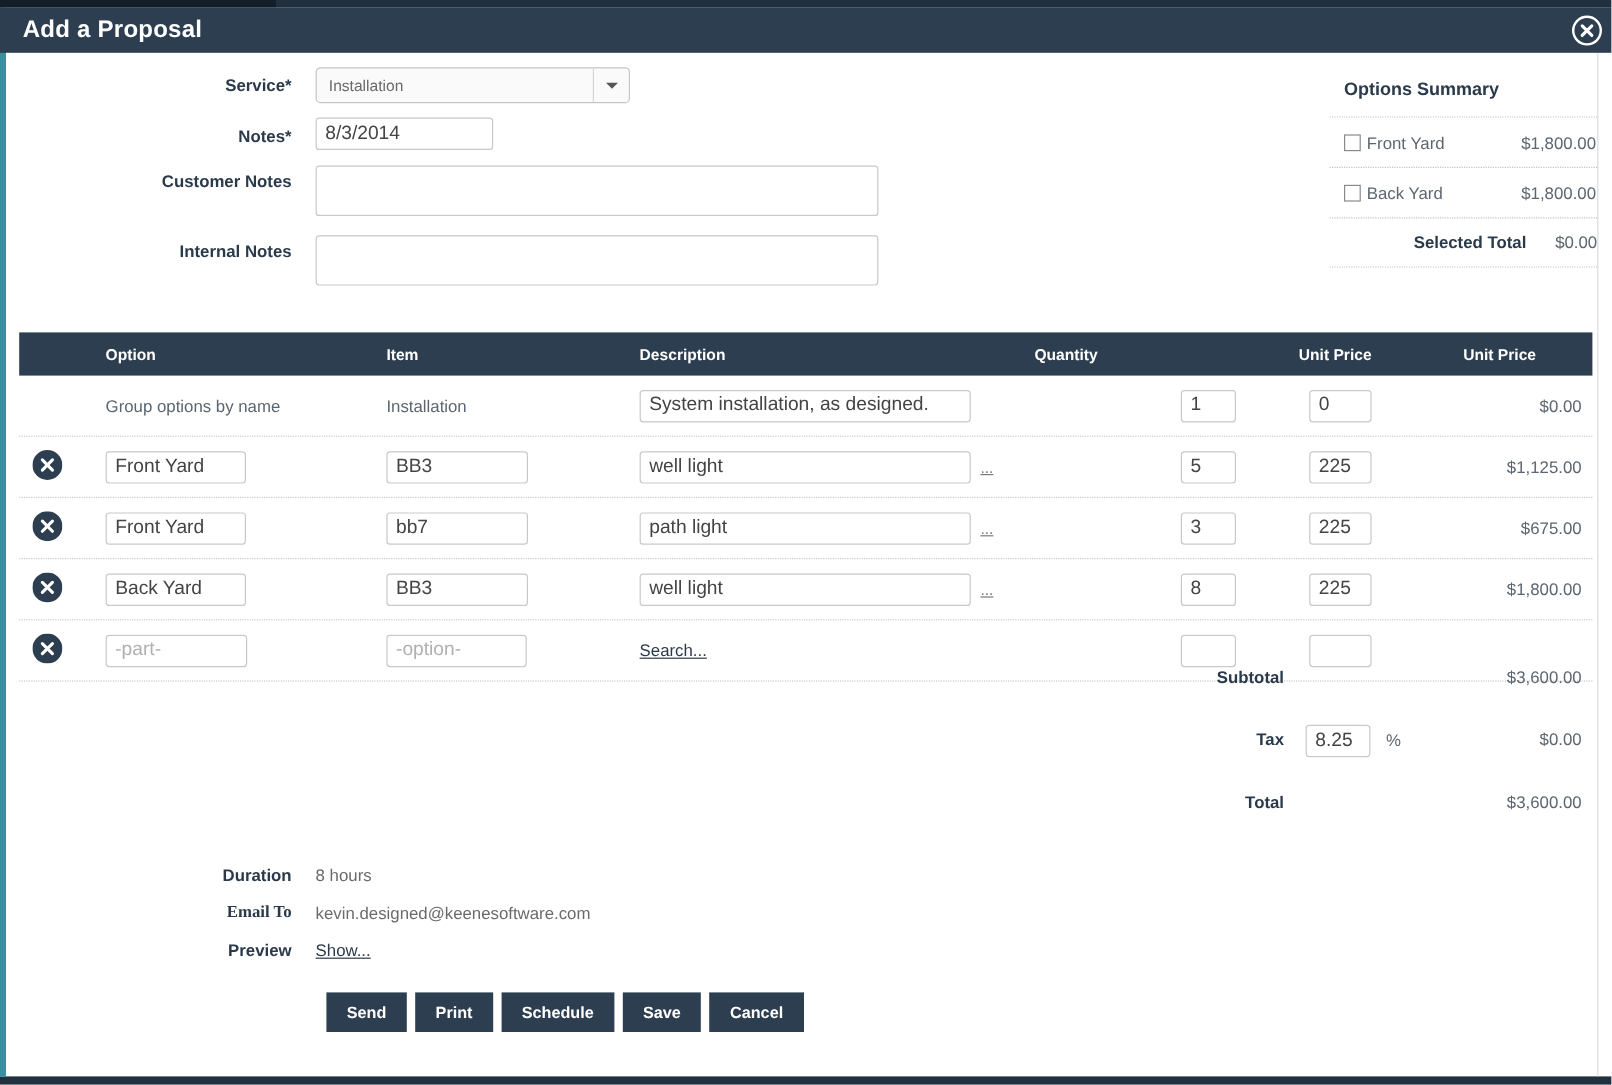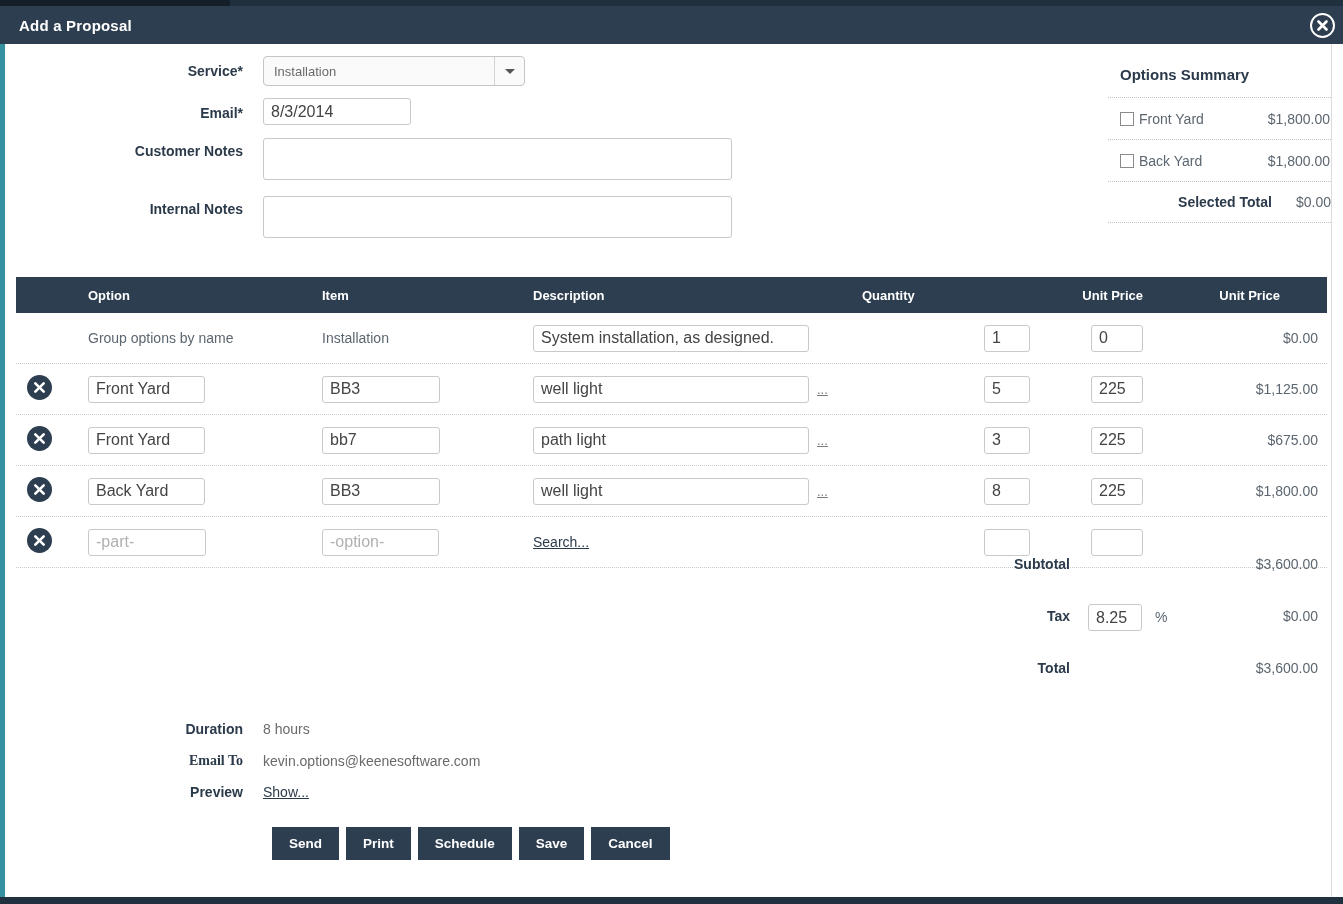--- a/index.html
+++ b/index.html
@@ -13,21 +13,21 @@
   .top-strip .seg-dark { position:absolute; left:0; top:0; width:230px; height:6px; background:#141e29; }
   .bottom-strip { position:absolute; left:0; bottom:0; width:1343px; height:7px; background:#20303f; }
   .left-accent { position:absolute; left:0; top:6px; width:5px; height:891px; background:#35919f; }
   .right-edge-line { position:absolute; left:1331px; top:44px; width:1px; height:853px; background:#dcdcdc; }
 
   
   .modal-header {
     position:absolute; top:6px; left:0; width:1343px; height:38px;
     background:#2d3e50; display:flex; align-items:center;
   }
-  .modal-title { color:#ffffff; font-weight:bold; font-size:15px; margin-left:19px; letter-spacing:.2px; }
+  .modal-title { color:#ffffff; font-weight:bold; font-size:20px; margin-left:19px; letter-spacing:.2px; }
   .close-btn { position:absolute; right:7px; top:6px; width:27px; height:27px; cursor:pointer; }
 
   
   .field-label {
     position:absolute; left:0; width:243px; text-align:right;
     font-weight:bold; font-size:14px; color:#2b3a4a;
   }
   .text-input {
     border:1px solid #c9c9c9; border-radius:3px; font-family:"Liberation Sans",sans-serif;
     font-size:16px; color:#444; padding:0 7px; background:#fff; outline:none;
@@ -124,21 +124,21 @@
 </div>
 
 <div class="field-label" style="top:63px;">Service*</div>
 <div class="dropdown">
   <div class="dropdown-text">Installation</div>
   <div class="dropdown-arrow-box">
     <div class="caret-down"></div>
   </div>
 </div>
 
-<div class="field-label" style="top:105px;">Email*</div>
+<div class="field-label" style="top:105px;">Notes*</div>
 <input class="text-input" style="position: absolute; left: 263px; top: 98px; width: 148px; height: 27px;" value="8/3/2014">
 
 <div class="field-label" style="top:143px;">Customer Notes</div>
 <textarea class="notes-area" style="top: 138px;"></textarea>
 
 <div class="field-label" style="top:201px;">Internal Notes</div>
 <textarea class="notes-area" style="top: 196px;"></textarea>
 
 <div class="options-summary">
   <div class="os-title">Options Summary</div>
@@ -255,21 +255,21 @@
 </div>
 <div class="totals-row" style="top:656px;">
   <span class="totals-label">Total</span>
   <span class="totals-amount">$3,600.00</span>
 </div>
 
 <div class="info-label" style="top:721px;">Duration</div>
 <div class="info-value" style="top:721px;">8 hours</div>
 
 <div class="info-label" style="top:753px;font-family:Liberation Serif, serif;">Email To</div>
-<div class="info-value" style="top:753px;">kevin.options@keenesoftware.com</div>
+<div class="info-value" style="top:753px;">kevin.designed@keenesoftware.com</div>
 
 <div class="info-label" style="top:784px;">Preview</div>
 <div class="info-value" style="top:784px;"><a class="show-link">Show...</a></div>
 
 <div class="btn-bar">
   <button class="btn">Send</button>
   <button class="btn">Print</button>
   <button class="btn">Schedule</button>
   <button class="btn">Save</button>
   <button class="btn">Cancel</button>

